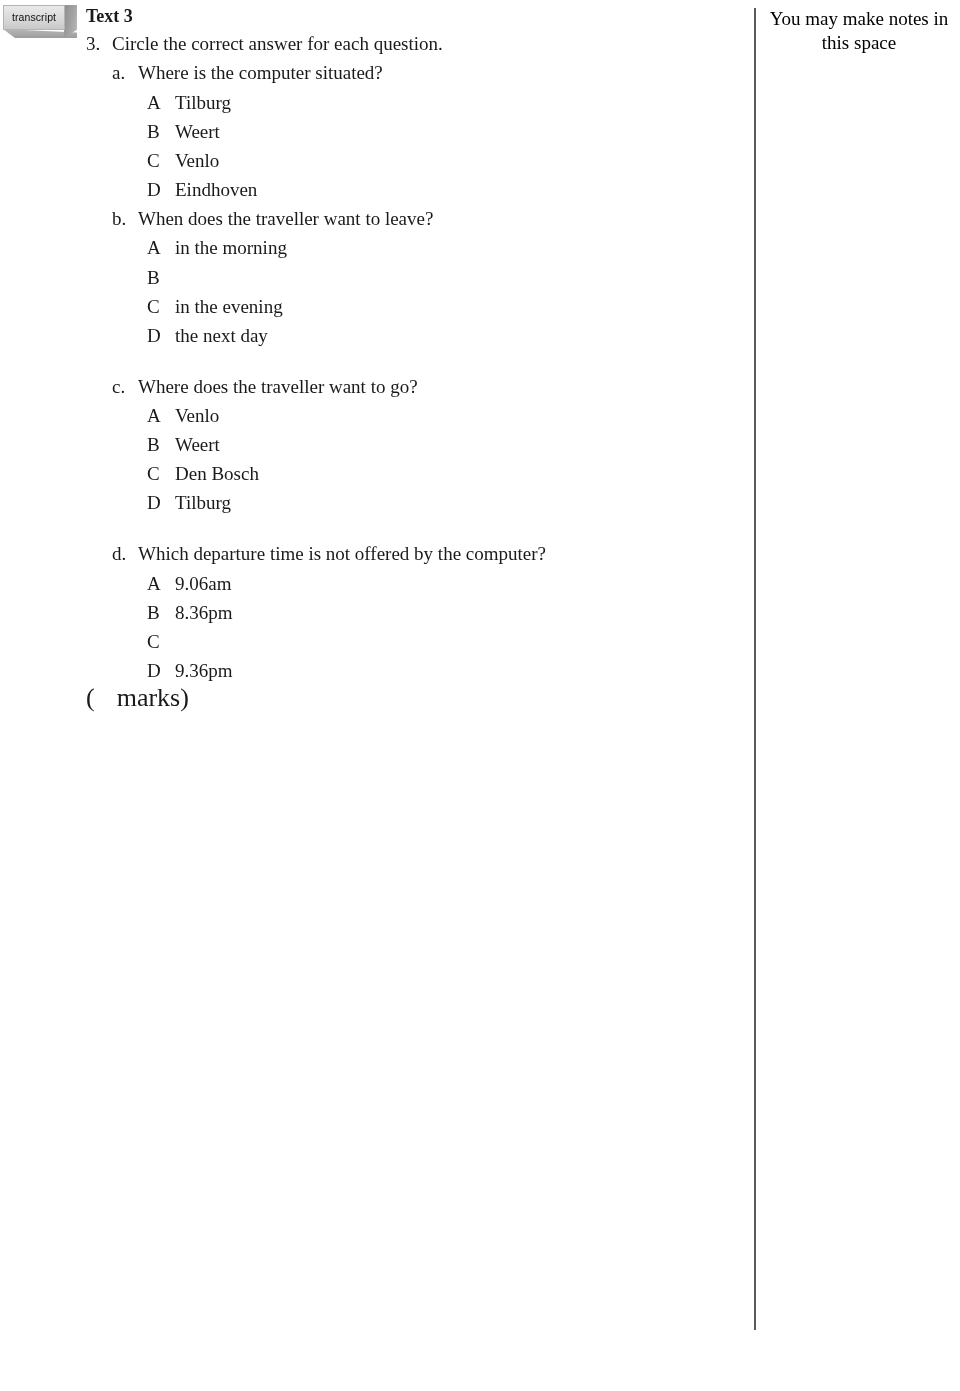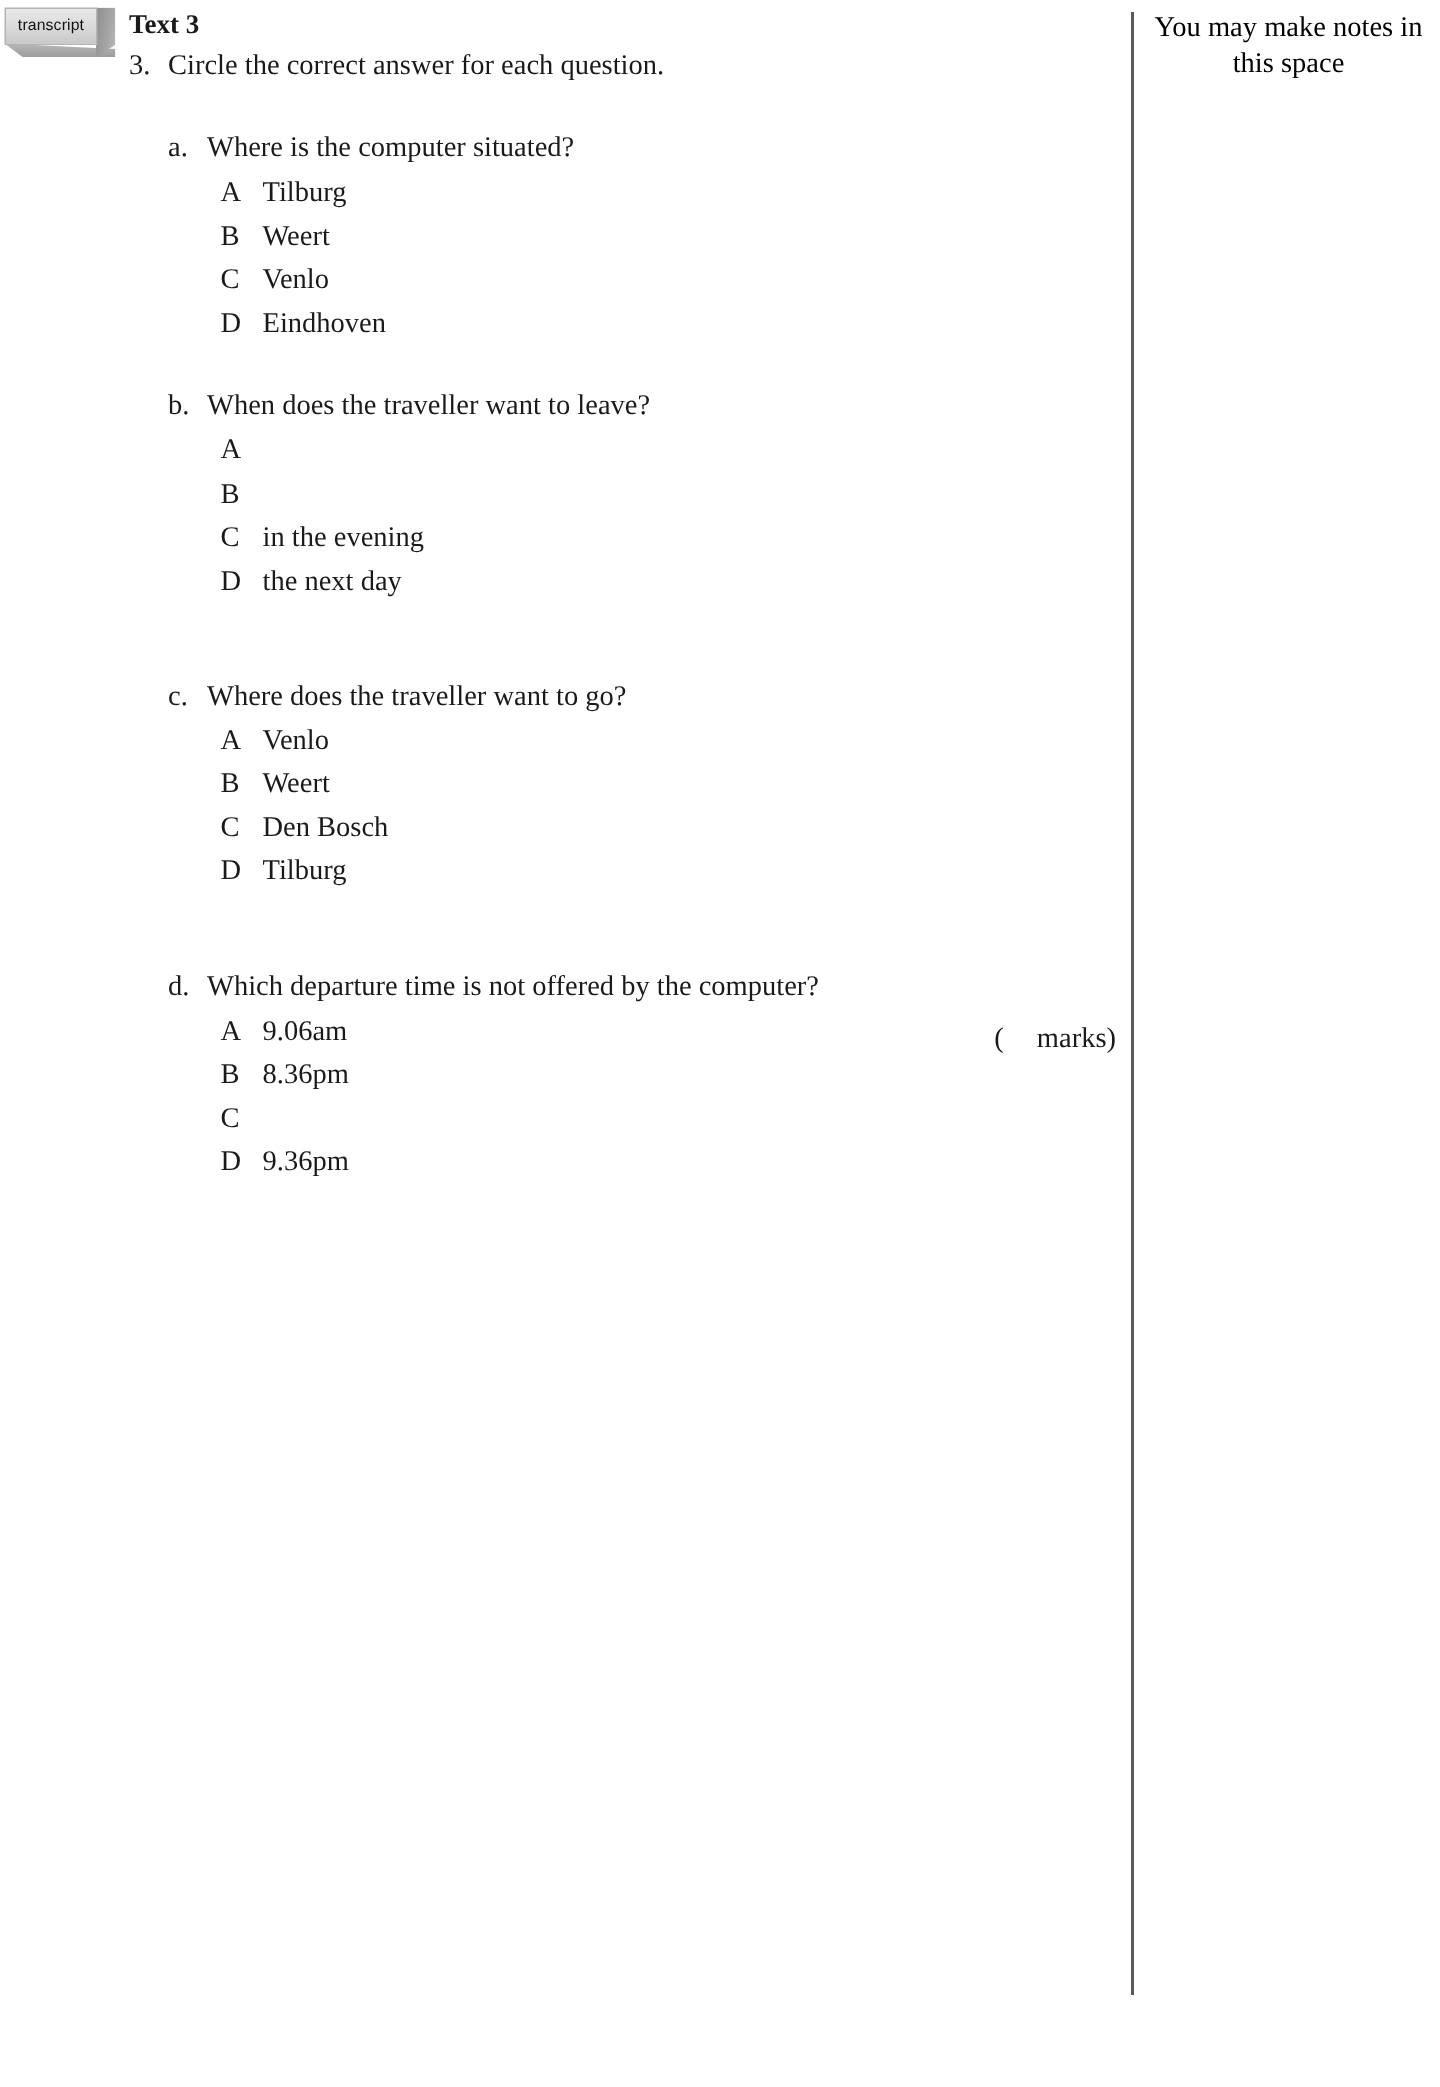--- a/index.html
+++ b/index.html
@@ -120,21 +120,21 @@
     display: flex;
     align-items: baseline;
     font-size: 19px;
     line-height: 1.55;
     padding-left: 26px;
   }
   .sub-letter {
     width: 26px;
     flex: 0 0 26px;
   }
-  .sub-text { flex: 1; margin-top: 26px; }
+  .sub-text { flex: 1; }
 
   .opt-row {
     display: flex;
     align-items: baseline;
     font-size: 19px;
     line-height: 1.53;
     padding-left: 61px;
   }
   .opt-letter {
     width: 28px;
@@ -143,22 +143,22 @@
   .opt-text { flex: 1; }
 
   .block-gap { height: 22px; }
 
   
   #marks-line {
     position: absolute;
     left: 86px;
     top: 681px;
     width: 658px;
-    text-align: right;
-    font-size: 19px;
+    text-align: left;
+    font-size: 26px;
     line-height: 1.3;
   }
   #marks-line .paren-open { margin-right: 22px; }
 
   
   #footer {
     position: absolute;
     left: 0;
     top: 1358px;
     width: 960px;
@@ -238,20 +238,21 @@
       </div>
     </div>
 
     <div>
       <div class="sub-row">
         <span class="sub-letter">b.</span>
         <span class="sub-text">When does the traveller want to leave?</span>
       </div>
       <div class="opt-row">
         <span class="opt-letter">A</span>
+        <span class="opt-text">in the morning</span>
       </div>
       <div class="opt-row">
         <span class="opt-letter">B</span>
       </div>
       <div class="opt-row">
         <span class="opt-letter">C</span>
         <span class="opt-text">in the evening</span>
       </div>
       <div class="opt-row">
         <span class="opt-letter">D</span>

